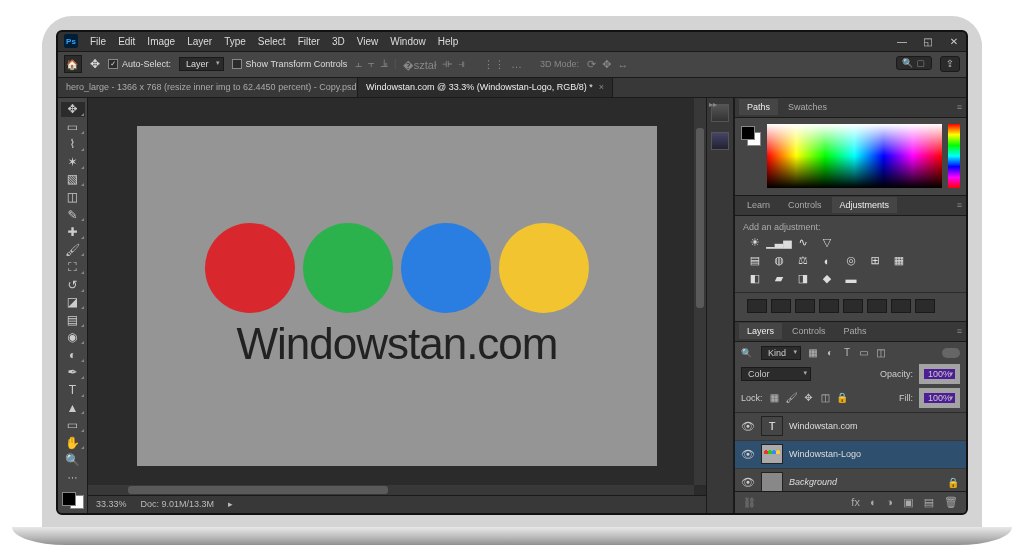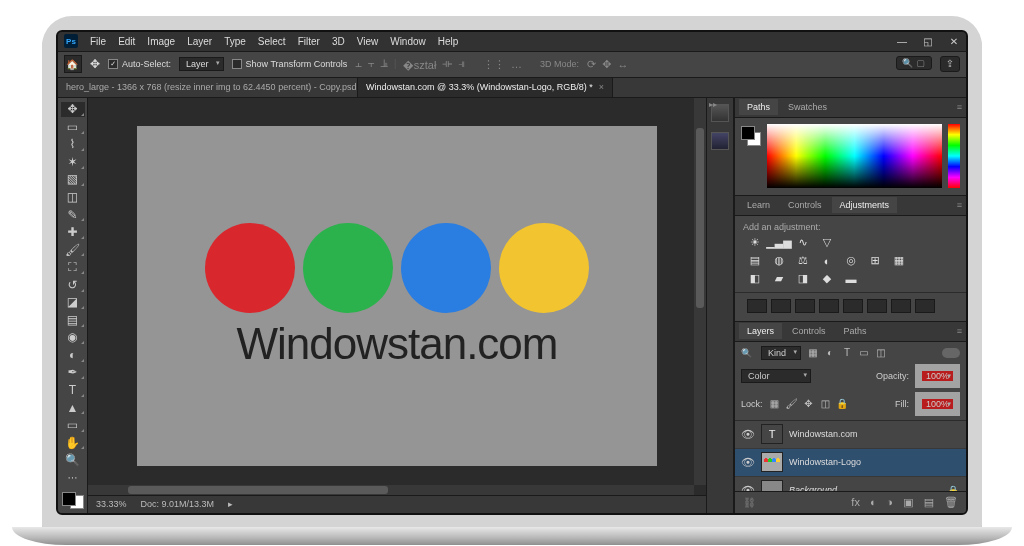--- a/index.html
+++ b/index.html
@@ -230,21 +230,21 @@
   }
   .layers-controls{
     padding:4px 6px;display:flex;flex-direction:column;gap:4px;font-size:9px;color:#ccc;
     border-bottom:1px solid #2b2b2b;
   }
   .lc-row{display:flex;align-items:center;gap:6px;}
   .lc-select{background:#2b2b2b;border:1px solid #1a1a1a;padding:1px 14px 1px 6px;position:relative;flex-shrink:0;}
   .lc-select::after{content:"▾";position:absolute;right:3px;top:1px;font-size:7px;color:#aaa;}
   .lc-icons{display:flex;gap:5px;color:#bbb;font-size:10px;}
   .lc-icons span{display:inline-flex;width:12px;justify-content:center;}
-  .lc-field{background:#b91c1c;border:7px solid #a3a3a3;padding:0 4px;min-width:40px;position:relative;text-align:right;}
+  .lc-field{background:#4c1d95;border:5px solid #a3a3a3;padding:0 4px;min-width:40px;position:relative;text-align:right;}
   .lc-field::after{content:"▾";position:absolute;right:2px;top:1px;font-size:7px;color:#aaa;}
   .layers-list{flex:1;overflow:auto;}
   .layer-row{
     height:28px;display:flex;align-items:center;gap:6px;padding:0 6px;
     border-bottom:1px solid #383838;font-size:9px;color:#ddd;
   }
   .layer-row.sel{background:#2f4f6f;}
   .layer-eye{width:14px;text-align:center;color:#ccc;font-size:11px;}
   .layer-thumb{width:22px;height:20px;background:#888;border:1px solid #222;display:flex;align-items:center;justify-content:center;font-size:11px;color:#eee;}
   .layer-thumb.text{background:#454545;}

